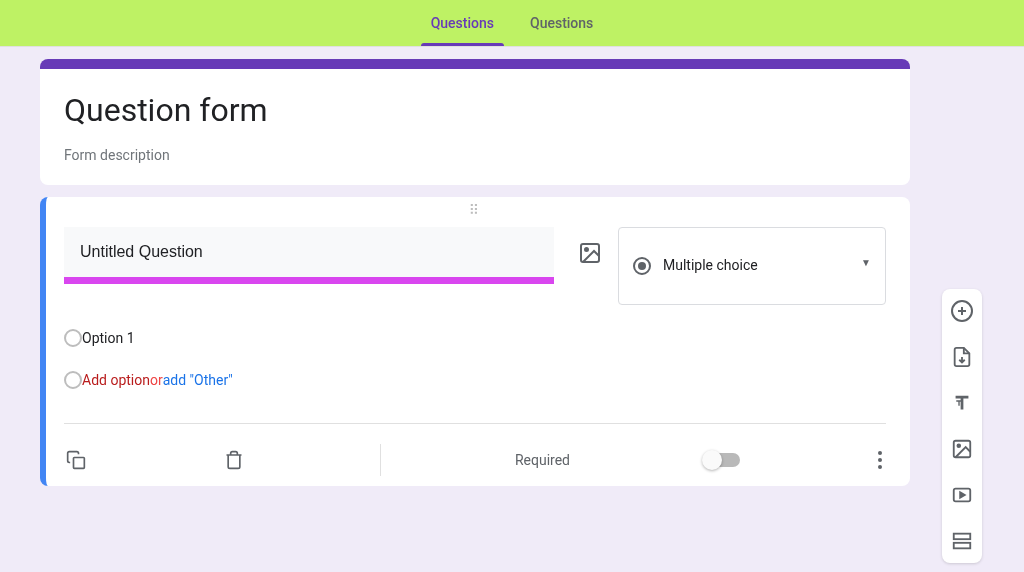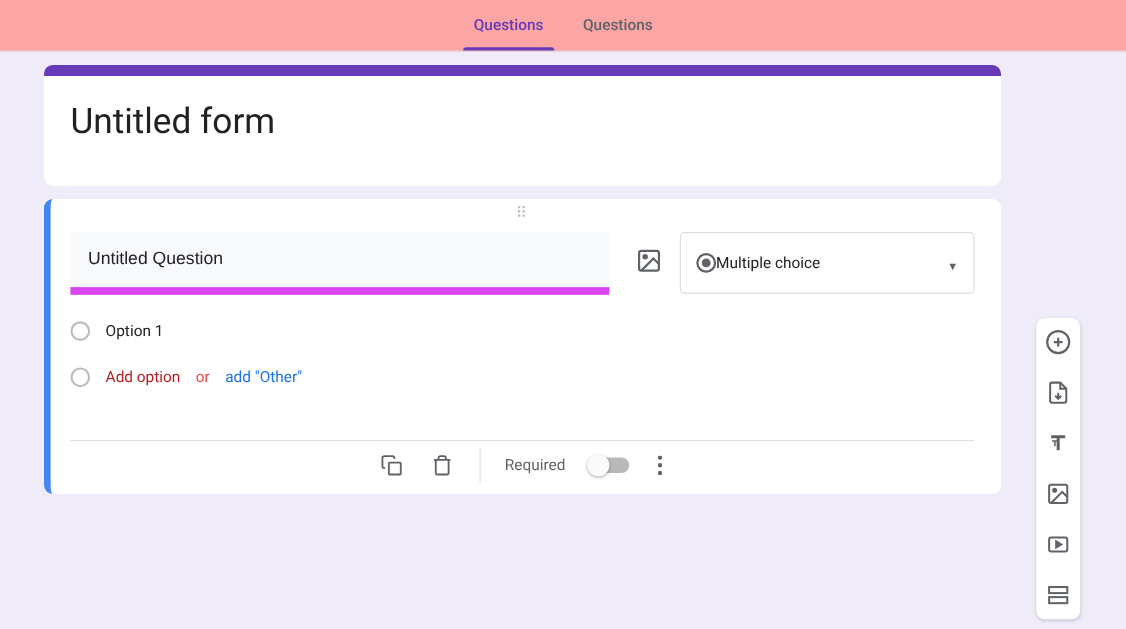--- a/index.html
+++ b/index.html
@@ -4,21 +4,21 @@
   <style>
     * { box-sizing: border-box; margin: 0; padding: 0; }
     body {
       font-family: 'Google Sans', Roboto, Arial, sans-serif;
       background: #f0ebf8;
       width: 1024px;
       height: 572px;
       overflow: hidden;
     }
     .topbar {
-      background: #fca5a5;
+      background: #bef264;
       height: 47px;
       display: flex;
       justify-content: center;
       align-items: center;
       border-bottom: 1px solid #e0e0e0;
     }
     .tabs {
       display: flex;
       height: 100%;
       align-items: center;
@@ -110,23 +110,24 @@
       justify-content: center;
       color: #5f6368;
       cursor: pointer;
       margin-top: 14px;
       margin-left: 8px;
     }
     .type-select {
       flex: 1;
       border: 1px solid #dadce0;
       border-radius: 4px;
-      padding: 18px 14px;
-      display: flex;
-      align-items: flex-end;
+      padding: 29px 14px;
+      display: flex;
+      align-items: flex-start;
+      gap: 12px;
       cursor: pointer;
       margin-top: 0;
     }
     .type-select .radio-icon {
       width: 18px;
       height: 18px;
       border: 2px solid #5f6368;
       border-radius: 50%;
       display: flex;
       align-items: center;
@@ -147,21 +148,20 @@
     .dropdown-arrow {
       color: #5f6368;
       font-size: 10px;
     }
     .options-area {
       margin-top: 24px;
     }
     .option-row {
       display: flex;
       align-items: center;
-      gap: 14px;
       margin-bottom: 24px;
     }
     .radio-empty {
       width: 18px;
       height: 18px;
       border: 2px solid #bdbdbd;
       border-radius: 50%;
       flex-shrink: 0;
     }
     .option-text {
@@ -176,24 +176,24 @@
       font-size: 14px;
       color: #ef4444;
     }
     .add-other {
       font-size: 14px;
       color: #1a73e8;
       cursor: pointer;
     }
     .card-footer {
       border-top: 1px solid #e0e0e0;
-      margin-top: 48px;
-      padding-top: 6px;
-      display: flex;
-      justify-content: center;
+      margin-top: 34px;
+      padding-top: 20px;
+      display: flex;
+      justify-content: space-between;
       align-items: center;
       gap: 22px;
     }
     .footer-icon {
       width: 24px;
       height: 24px;
       color: #5f6368;
       cursor: pointer;
       display: flex;
       align-items: center;
@@ -262,21 +262,22 @@
 
 <div class="topbar">
   <div class="tabs">
     <div class="tab active">Questions</div>
     <div class="tab">Questions</div>
   </div>
 </div>
 
 <div class="content">
   <div class="form-header">
-    <div class="form-title">Untitled form</div>
+    <div class="form-title">Question form</div>
+    <div class="form-desc">Form description</div>
   </div>
 
   <div class="question-card">
     <div class="drag-handle">⠿</div>
     <div class="question-row">
       <input class="question-input" value="Untitled Question" style="">
       <div class="image-btn">
         <svg width="24" height="24" viewBox="0 0 24 24" fill="none" stroke="currentColor" stroke-width="2">
             <rect x="3" y="3" width="18" height="18" rx="2"></rect>
             <circle cx="8.5" cy="8.5" r="1.5" fill="currentColor"></circle>

